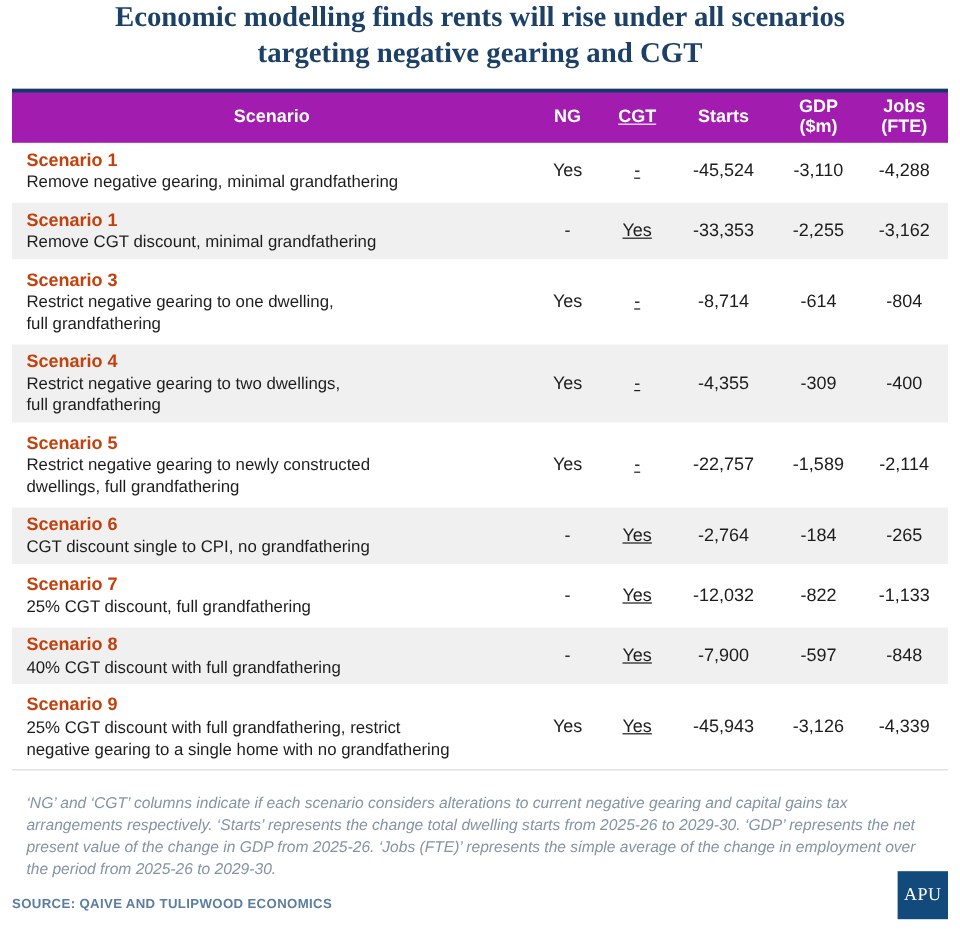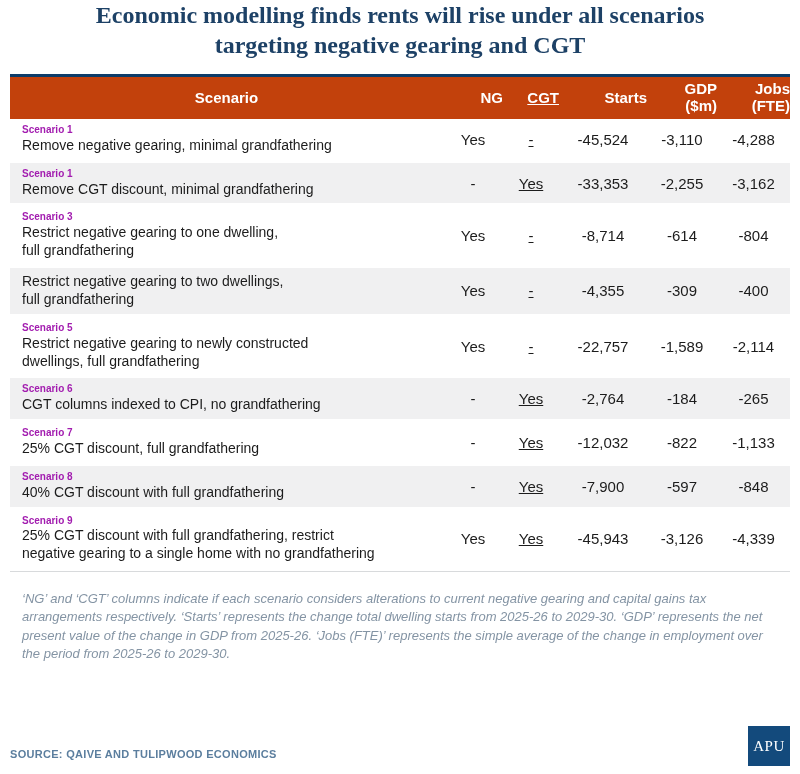--- a/index.html
+++ b/index.html
@@ -21,48 +21,48 @@
     text-align: center;
     max-width: 700px;
     margin: 0 auto 14px auto;
   }
 
   
   .table { width: 780px; margin: 0 auto; }
   .thead {
     display: flex;
     align-items: center;
-    background: #c2410c;
+    background: #a21caf;
     border-top: 3px solid #0c3c69;
     color: #ffffff;
     font-weight: bold;
     font-size: 15px;
     height: 45px;
   }
-  .thead .cell { text-align: right; white-space: pre-line; line-height: 1.12; }
+  .thead .cell { text-align: center; white-space: pre-line; line-height: 1.12; }
 
   .row {
     display: flex;
     align-items: center;
     margin-bottom: 3px;
     padding: 5px 0;
   }
   .row:nth-child(even) { background: #f0f0f1; }
 
   .cell { flex-shrink: 0; }
   .c-scn   { flex: 0 0 433px; padding-left: 12px; text-align: left; }
   .thead .c-scn { padding-left: 0; text-align: center; }
   .c-ng    { flex: 0 0 60px; text-align: center; }
   .c-cgt   { flex: 0 0 56px; text-align: center; text-decoration: underline; }
   .c-starts{ flex: 0 0 88px; text-align: center; }
   .c-gdp   { flex: 0 0 70px; text-align: center; }
   .c-jobs  { flex: 0 0 73px; text-align: center; }
 
   .row .cell { font-size: 15px; color: #1c1c1c; }
-  .scn-name { font-weight: bold; font-size: 10px; color: #a21caf; line-height: 1.28; }
+  .scn-name { font-weight: bold; font-size: 15px; color: #c2410c; line-height: 1.28; }
   .scn-desc { font-size: 14px; color: #1c1c1c; line-height: 1.28; white-space: pre-line; }
 
   .divider {
     width: 780px;
     margin: 2px auto 0 auto;
     border-top: 1px solid #d8dadc;
   }
 
   
   .footnote {
@@ -156,20 +156,21 @@
         </div>
         <div class="cell c-ng">Yes</div>
         <div class="cell c-cgt">-</div>
         <div class="cell c-starts">-8,714</div>
         <div class="cell c-gdp">-614</div>
         <div class="cell c-jobs">-804</div>
       </div>
 
       <div class="row">
         <div class="cell c-scn">
+          <div class="scn-name">Scenario 4</div>
           <div class="scn-desc">Restrict negative gearing to two dwellings,
 full grandfathering</div>
         </div>
         <div class="cell c-ng">Yes</div>
         <div class="cell c-cgt">-</div>
         <div class="cell c-starts">-4,355</div>
         <div class="cell c-gdp">-309</div>
         <div class="cell c-jobs">-400</div>
       </div>
 
@@ -182,21 +183,21 @@
         <div class="cell c-ng">Yes</div>
         <div class="cell c-cgt">-</div>
         <div class="cell c-starts">-22,757</div>
         <div class="cell c-gdp">-1,589</div>
         <div class="cell c-jobs">-2,114</div>
       </div>
 
       <div class="row">
         <div class="cell c-scn">
           <div class="scn-name">Scenario 6</div>
-          <div class="scn-desc">CGT columns indexed to CPI, no grandfathering</div>
+          <div class="scn-desc">CGT discount single to CPI, no grandfathering</div>
         </div>
         <div class="cell c-ng">-</div>
         <div class="cell c-cgt">Yes</div>
         <div class="cell c-starts">-2,764</div>
         <div class="cell c-gdp">-184</div>
         <div class="cell c-jobs">-265</div>
       </div>
 
       <div class="row">
         <div class="cell c-scn">

